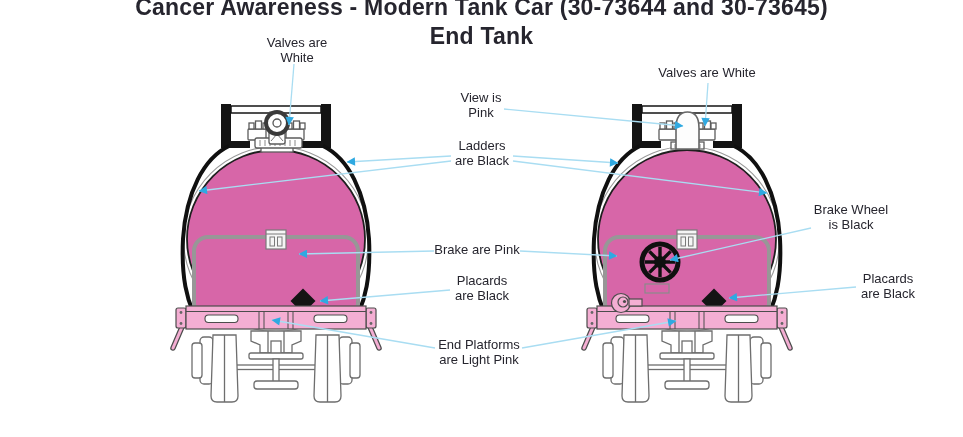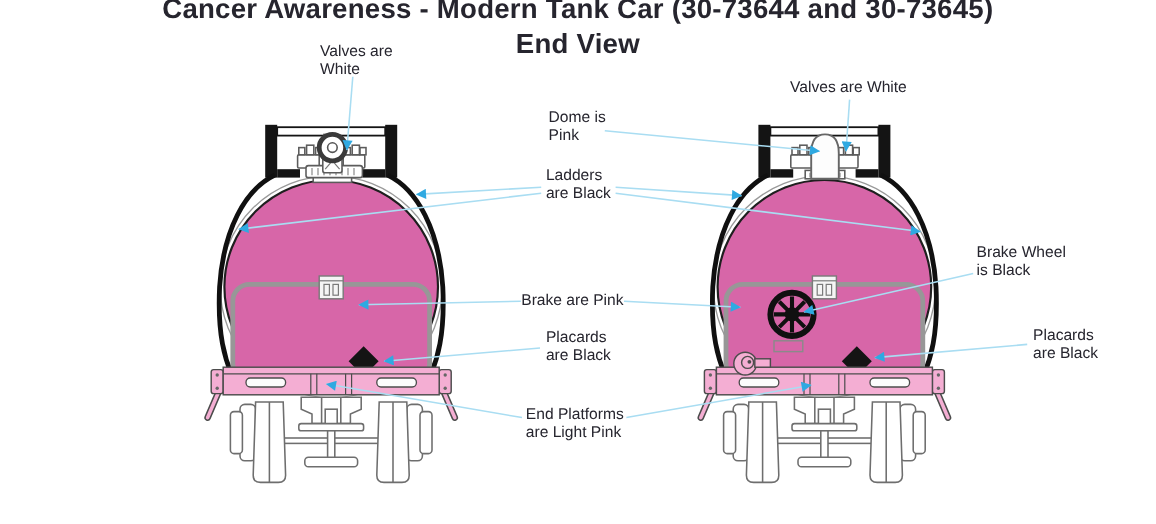--- a/index.html
+++ b/index.html
@@ -8,21 +8,21 @@
     font-family:"Liberation Sans", sans-serif;
   }
   .page{position:relative;width:963px;height:340px;}
   .title-block{
     position:absolute;left:0;top:-7px;width:963px;text-align:center;
     font-weight:bold;font-size:23px;line-height:29px;
     color:var(--text-dark,#26252e);letter-spacing:0.2px;white-space:nowrap;
   }
   .annotation{
     position:absolute;transform:translateX(-50%);
-    font-size:13px;line-height:14.5px;
+    font-size:13px;line-height:14.5px;text-align:center;
     color:var(--text-dark,#26252e);white-space:pre-line;
   }
   svg.canvas{position:absolute;left:0;top:0;}
   
   .tank   {fill:var(--tank-pink,#d766a8);stroke:#1f1f1f;stroke-width:1.8;}
   .jacket {fill:none;stroke:#9a9a9a;stroke-width:1.1;}
   .panel  {fill:var(--tank-pink,#d766a8);stroke:#979797;stroke-width:4;}
   .ink    {fill:#141414;}
   .stile  {fill:none;stroke:#101010;stroke-width:4;}
   .lp     {fill:var(--light-pink,#f4aed3);stroke:#4c4c4c;stroke-width:1.2;}
@@ -185,27 +185,27 @@
       <path class="leader" d="M 450 290 L 320 301"></path>
       <path class="leader" d="M 856 287 L 729 298"></path>
       <path class="leader" d="M 435 348 L 272 320"></path>
       <path class="leader" d="M 522 348 L 676 321"></path>
       <path class="leader" d="M 811 228 L 670 260"></path>
     </g>
   </svg>
 
   <div class="title-block">
     <div>Cancer Awareness - Modern Tank Car (30-73644 and 30-73645)</div>
-    <div>End View</div>
+    <div>End Tank</div>
   </div>
 
   <div class="annotation" style="left:297px;top:36px;">Valves are
 White</div>
   <div class="annotation" style="left:707px;top:66px;">Valves are White</div>
-  <div class="annotation" style="left:481px;top:91px;">Dome is
+  <div class="annotation" style="left:481px;top:91px;">View is
 Pink</div>
   <div class="annotation" style="left:482px;top:139px;">Ladders
 are Black</div>
   <div class="annotation" style="left:477px;top:243px;">Brake are Pink</div>
   <div class="annotation" style="left:482px;top:274px;">Placards
 are Black</div>
   <div class="annotation" style="left:851px;top:203px;">Brake Wheel
 is Black</div>
   <div class="annotation" style="left:479px;top:338px;">End Platforms
 are Light Pink</div>

